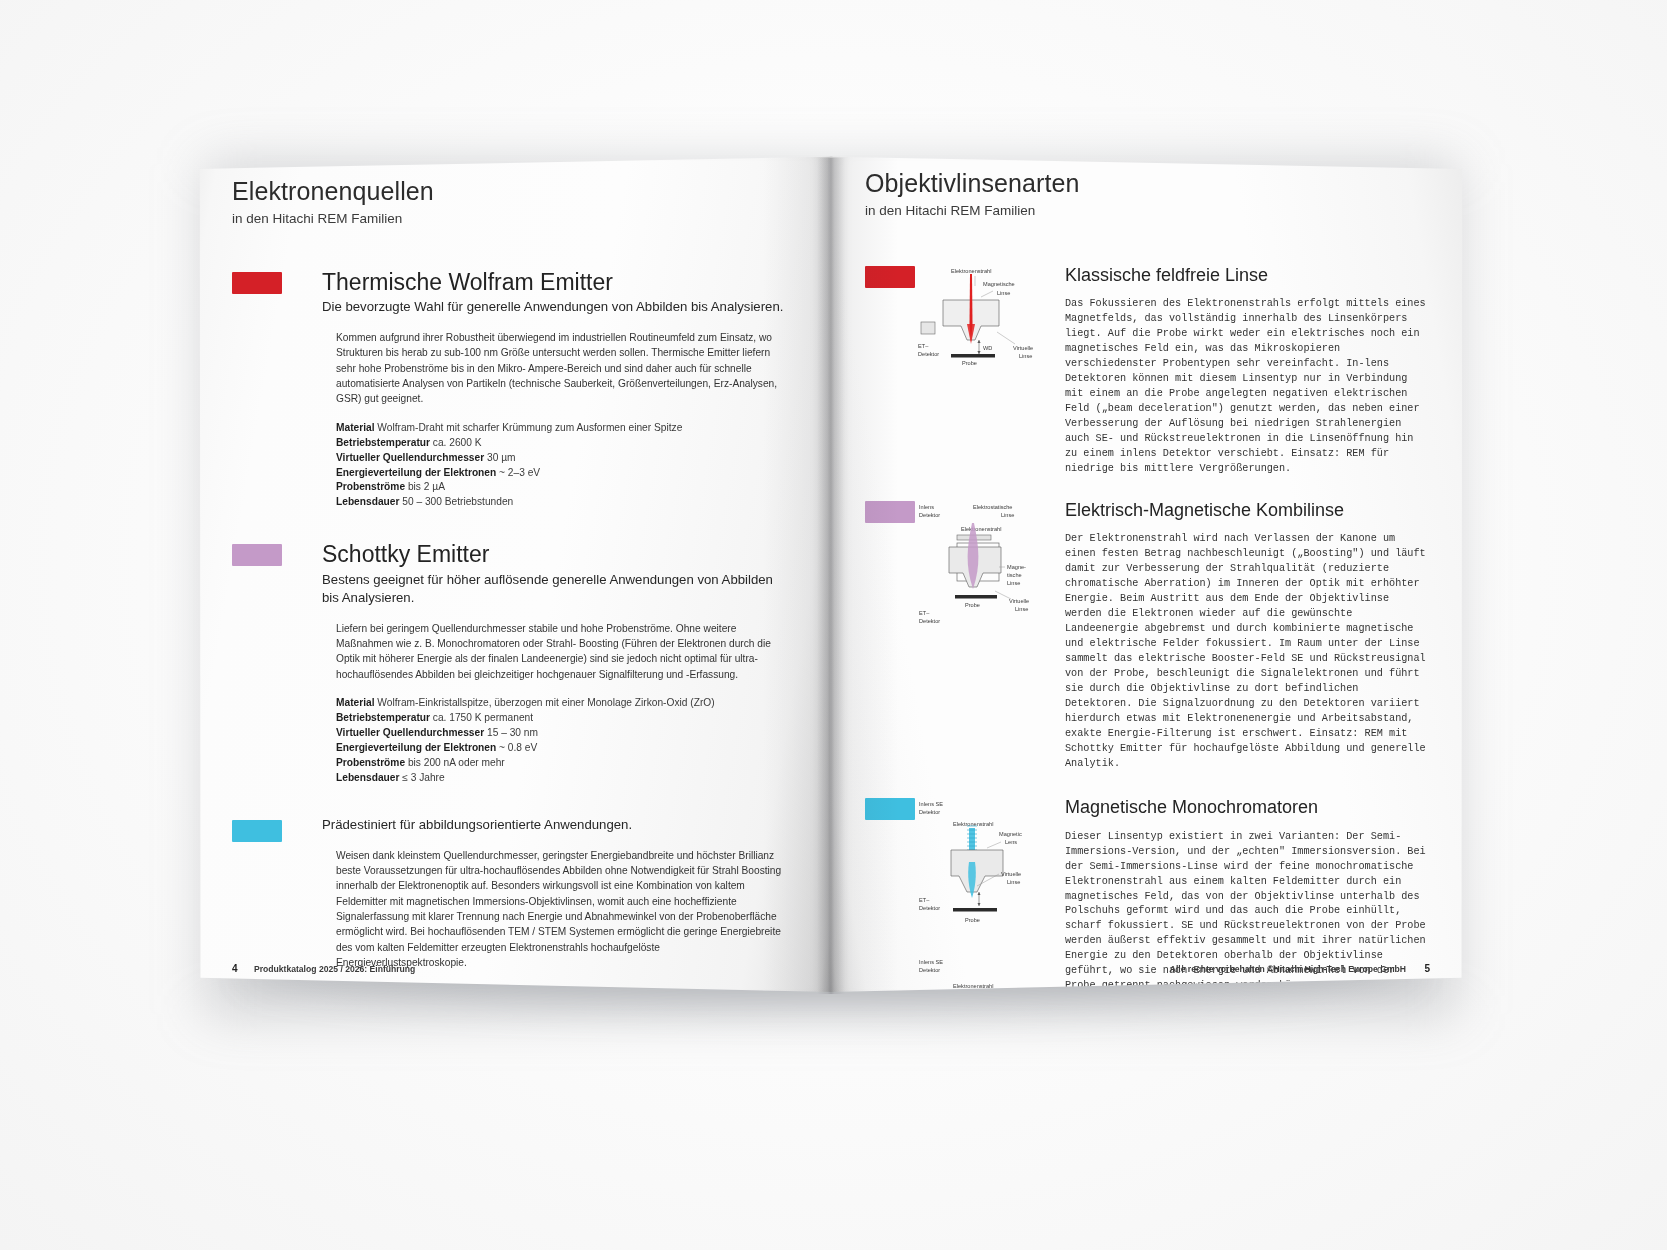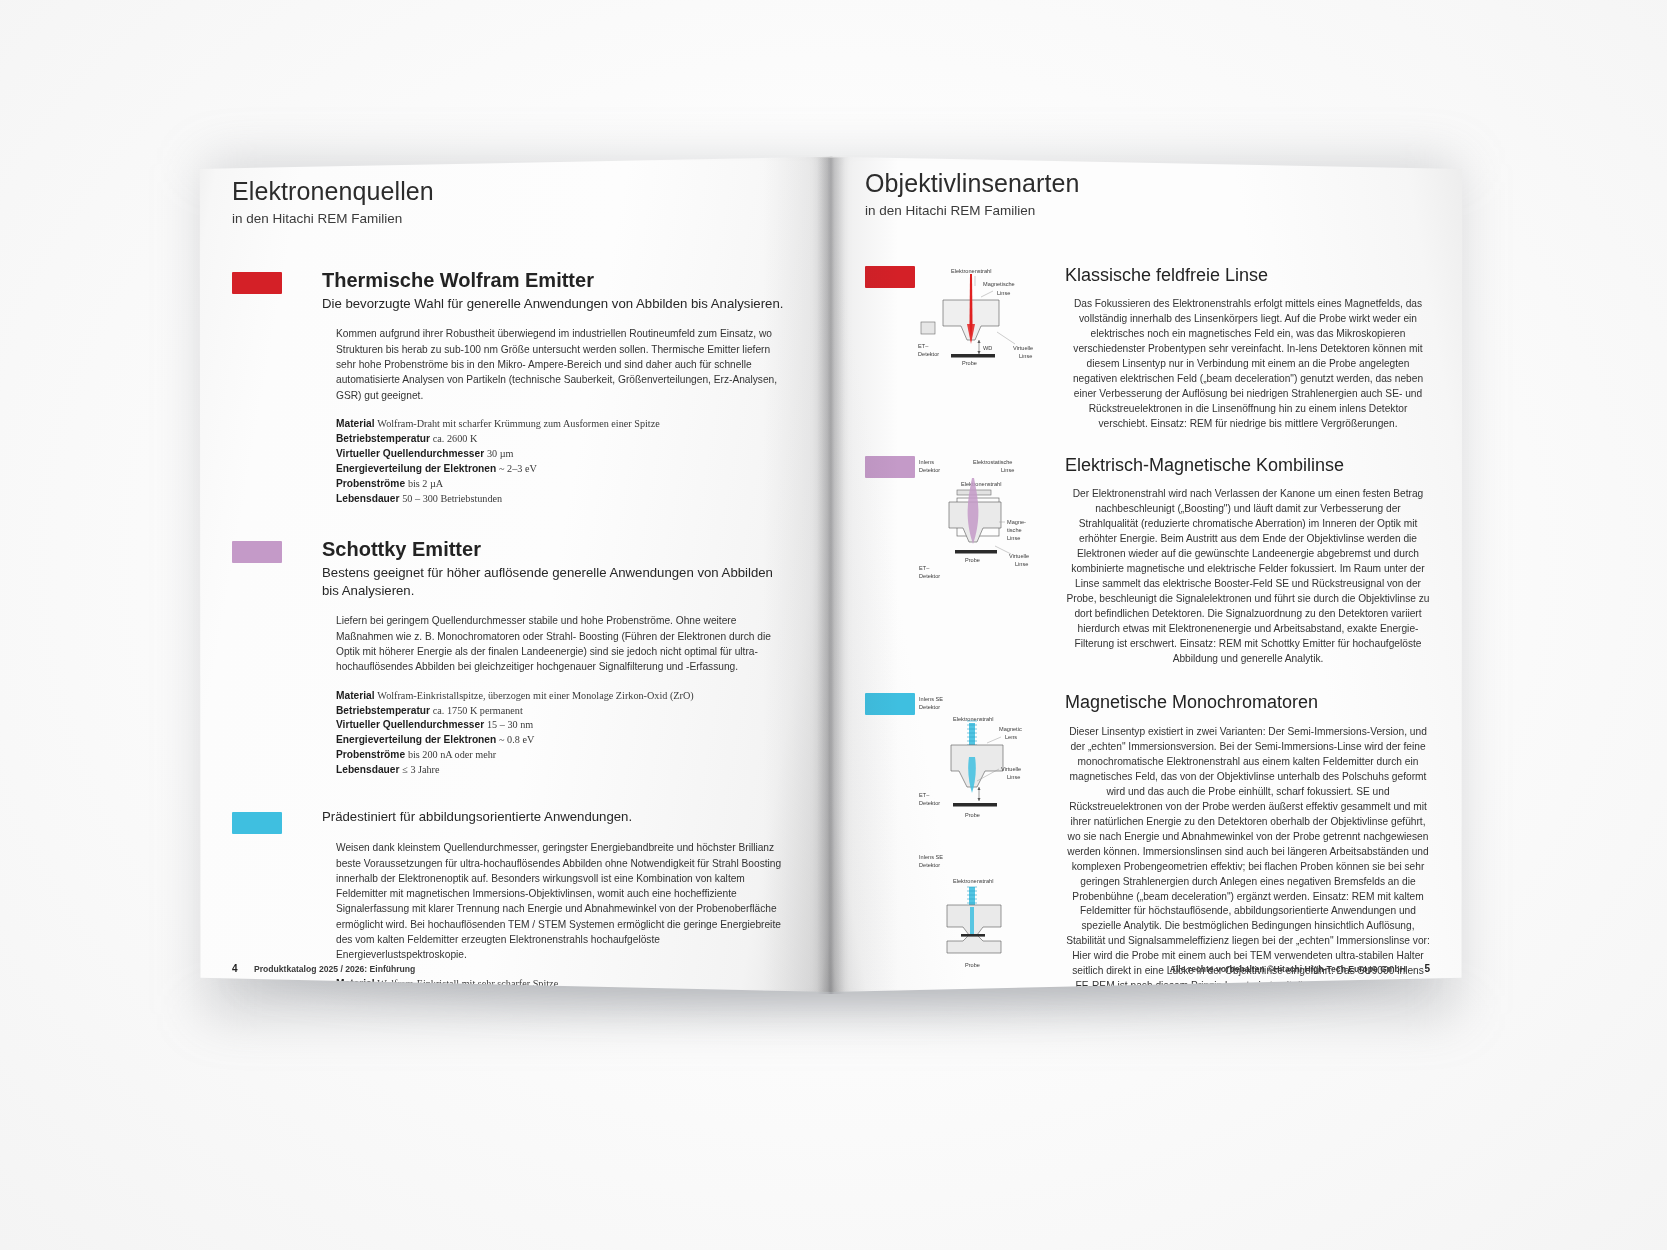--- a/index.html
+++ b/index.html
@@ -63,38 +63,38 @@
   .page-subtitle{
     margin-top:5px;font-size:13.5px;color:#3a3a3a;font-weight:400;
   }
 
   
   .sec{position:relative;margin-top:26px;}
   .swatch{
     position:absolute;left:0;top:4px;width:50px;height:22px;border-radius:1px;
   }
   .sec-body{margin-left:90px;}
-  .sec-title{font-size:20px;font-weight:700;color:#232323;line-height:1.25;}
+  .sec-title{font-size:23px;font-weight:400;color:#232323;line-height:1.25;}
   .sec-lead{font-size:13.2px;color:#272727;line-height:1.35;margin-top:2px;}
   .sec-para{
     font-size:10.2px;color:#333;line-height:1.5;margin-top:14px;margin-left:0px;
     text-align:left;
   }
   .sec-body-indent{margin-left:104px;}
   .spec{margin-top:14px;font-size:10.2px;line-height:1.47;color:#2e2e2e;}
   .spec .k{font-weight:700;color:#1d1d1d;}
-  .spec .v{color:#3a3a3a;font-family:Liberation Serif, serif;}
+  .spec .v{color:#3a3a3a;}
 
   
   .rsec{position:relative;margin-top:20px;}
   .rswatch{position:absolute;left:0;top:2px;width:50px;height:22px;border-radius:1px;}
   .rfig{position:absolute;left:52px;top:0;width:140px;}
   .rtext{margin-left:200px;}
   .rtitle{font-size:18px;font-weight:400;color:#232323;line-height:1.25;}
-  .rpara{font-size:10.2px;line-height:1.47;color:#333;margin-top:11px;text-align:center;}
+  .rpara{font-size:10.2px;line-height:1.47;color:#333;margin-top:11px;text-align:left;font-family:Liberation Mono, monospace;}
 
   
   .figlabel{font-size:5.6px;fill:#3b3b3b;font-family:"Liberation Sans", sans-serif;}
 
   
   .footer{position:absolute;bottom:24px;font-size:8.6px;color:#3a3a3a;}
   .footer-left{left:36px;}
   .footer-right{right:36px;}
   .pgnum{font-weight:700;color:#222;font-size:10px;}
   .foot-txt{font-weight:600;}

